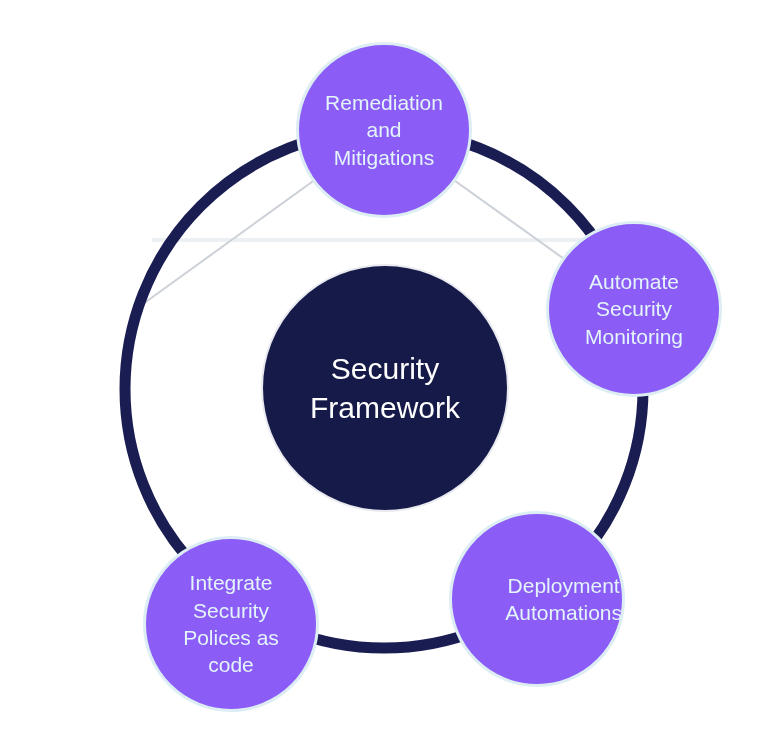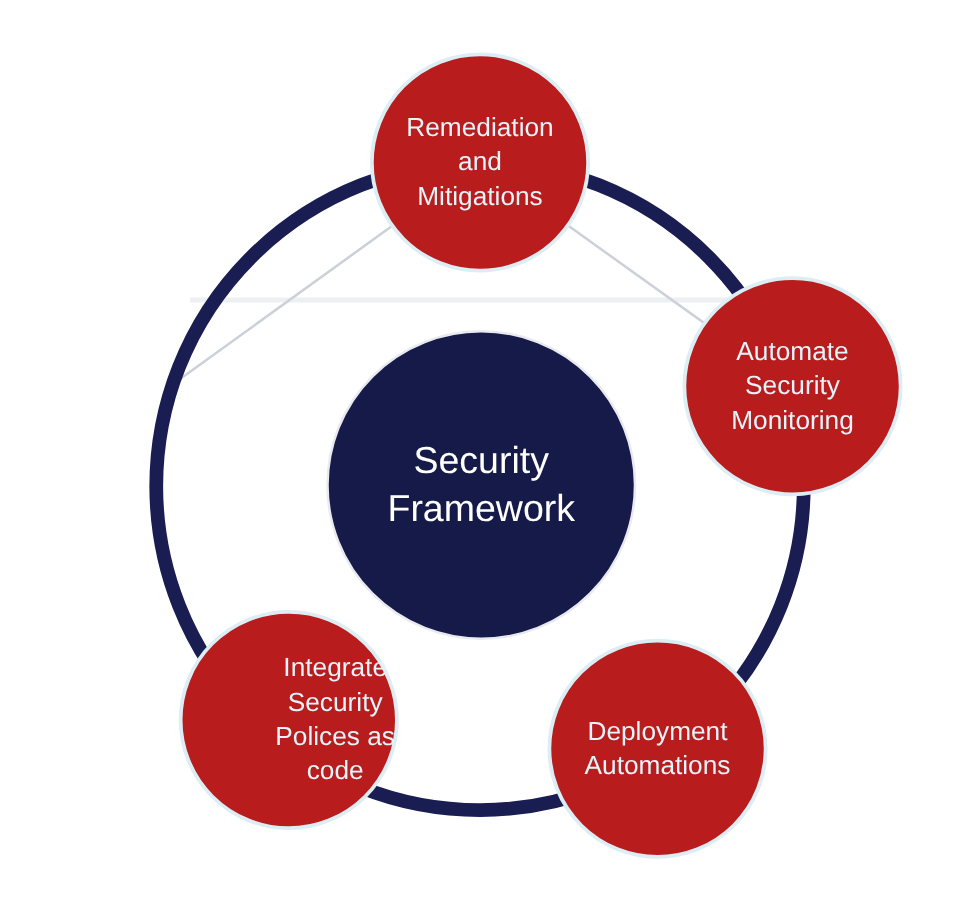--- a/index.html
+++ b/index.html
@@ -10,34 +10,34 @@
     position:relative;
     overflow:hidden;
   }
   .stage{position:relative;width:768px;height:730px;}
   .stage svg{position:absolute;left:0;top:0;}
 
   .node{
     position:absolute;
     width:170px;height:170px;
     border-radius:50%;
-    background:#b91c1c;
+    background:#8b5cf6;
     border:3px solid #DCEDF4;
     color:#E3F4FA;
     display:flex;align-items:center;justify-content:center;
     text-align:center;
     font-size:21px;line-height:1.3;
     white-space:pre-line;
     box-sizing:content-box;
   }
   .node.pos-top{left:296px;top:42px;}
   .node.pos-left{left:48px;top:221px;}
   .node.pos-right{left:546px;top:221px;}
-  .node.pos-bottom-left{left:143px;top:488px;justify-content:flex-end;}
-  .node.pos-bottom-right{left:438px;top:511px;}
+  .node.pos-bottom-left{left:143px;top:536px;}
+  .node.pos-bottom-right{left:449px;top:511px;justify-content:flex-end;}
 
   .center-node{
     position:absolute;
     left:261px;top:264px;
     width:244px;height:244px;
     border-radius:50%;
     background:#161A48;
     border:2px solid #E9EAF0;
     color:#FFFFFF;
     display:flex;align-items:center;justify-content:center;

